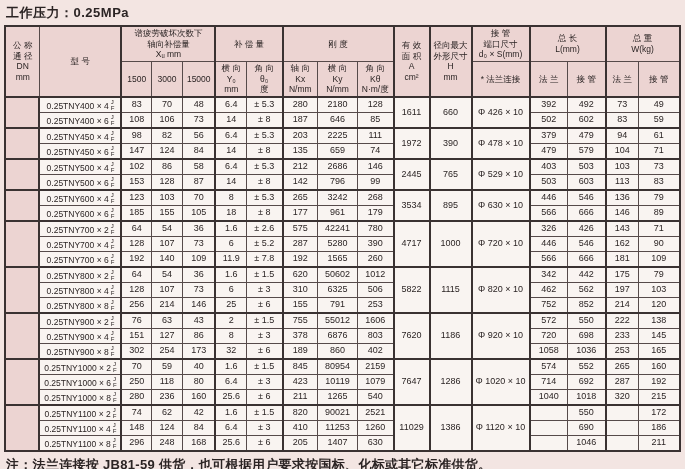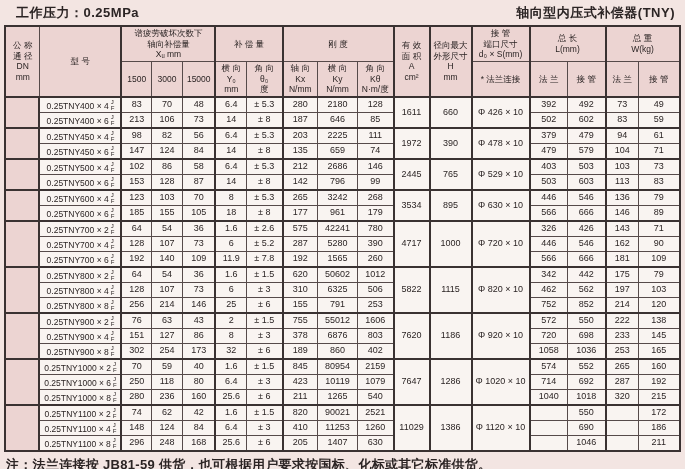--- a/index.html
+++ b/index.html
@@ -4,21 +4,21 @@
 <style>
   html,body{margin:0;padding:0;}
   body{
     width:685px;height:469px;overflow:hidden;
     background:#f3e5e2;
     font-family:"Liberation Sans","DejaVu Sans",sans-serif;
     color:#2b2424;
   }
   .titlebar{
     display:flex;justify-content:space-between;align-items:flex-end;
-    padding:4px 10px 3px 16px;
+    padding:4px 10px 3px 6px;
   }
   .title-left{font-size:13px;font-weight:bold;letter-spacing:.5px;}
   .title-right{font-size:13px;font-weight:bold;letter-spacing:.5px;}
   table.spec{
     border-collapse:collapse;table-layout:fixed;
     width:674px;margin:0 auto;
     border:2px solid #3a3232;
     background:#f9f4f1;
   }
   th,td{
@@ -51,21 +51,20 @@
   }
   .note{
     font-size:13px;padding:4px 8px 0 6px;font-weight:bold;letter-spacing:.3px;border-radius:6px;
   }
 </style>
 </head>
 <body>
 
 <div class="titlebar">
   <div class="title-left">工作压力：0.25MPa</div>
-  <div class="title-right">轴向型内压式补偿器(TNY)</div>
 </div>
 
 <table class="spec">
   <colgroup>
     <col style="width:34px">
       <col style="width:82px">
     <col style="width:30px">
       <col style="width:31px">
       <col style="width:33px">
     <col style="width:31px">
@@ -152,21 +151,21 @@
         <td class="sec" rowspan="2">660</td>
         <td class="sec" rowspan="2">Φ 426 × 10</td>
         <td class="sec">392</td>
         <td>492</td>
         <td class="sec">73</td>
         <td>49</td>
       </tr>
       <tr>
         <td class="model sec"><span>0.25TNY400 × 6</span><span class="jf">J
 F</span></td>
-        <td class="sec">213</td>
+        <td class="sec">108</td>
         <td>106</td>
         <td>73</td>
         <td class="sec">14</td>
         <td>± 8</td>
         <td class="sec">187</td>
         <td>646</td>
         <td>85</td>
         <td class="sec">502</td>
         <td>602</td>
         <td class="sec">83</td>

